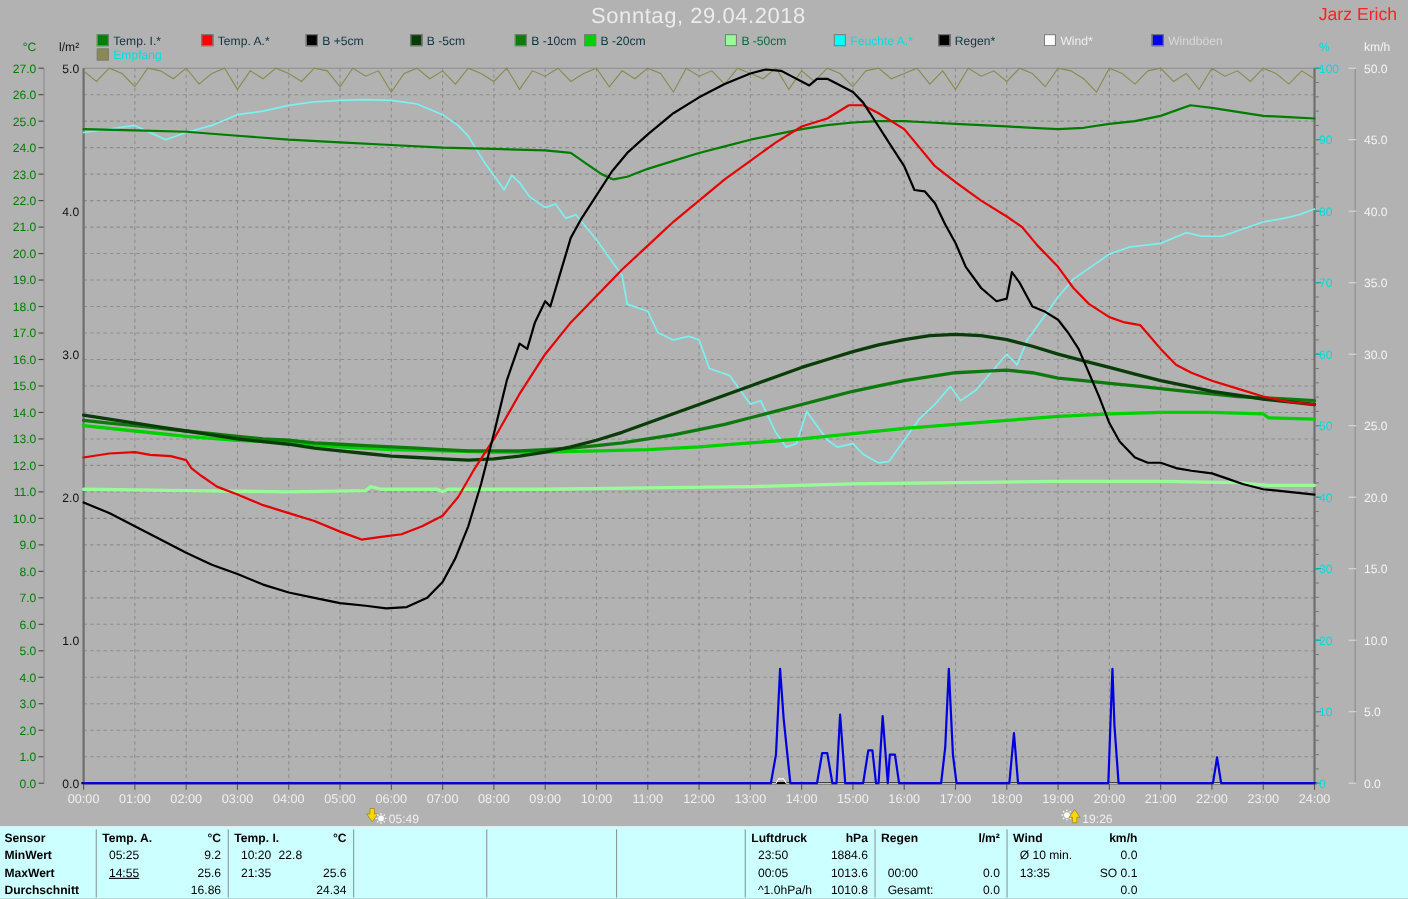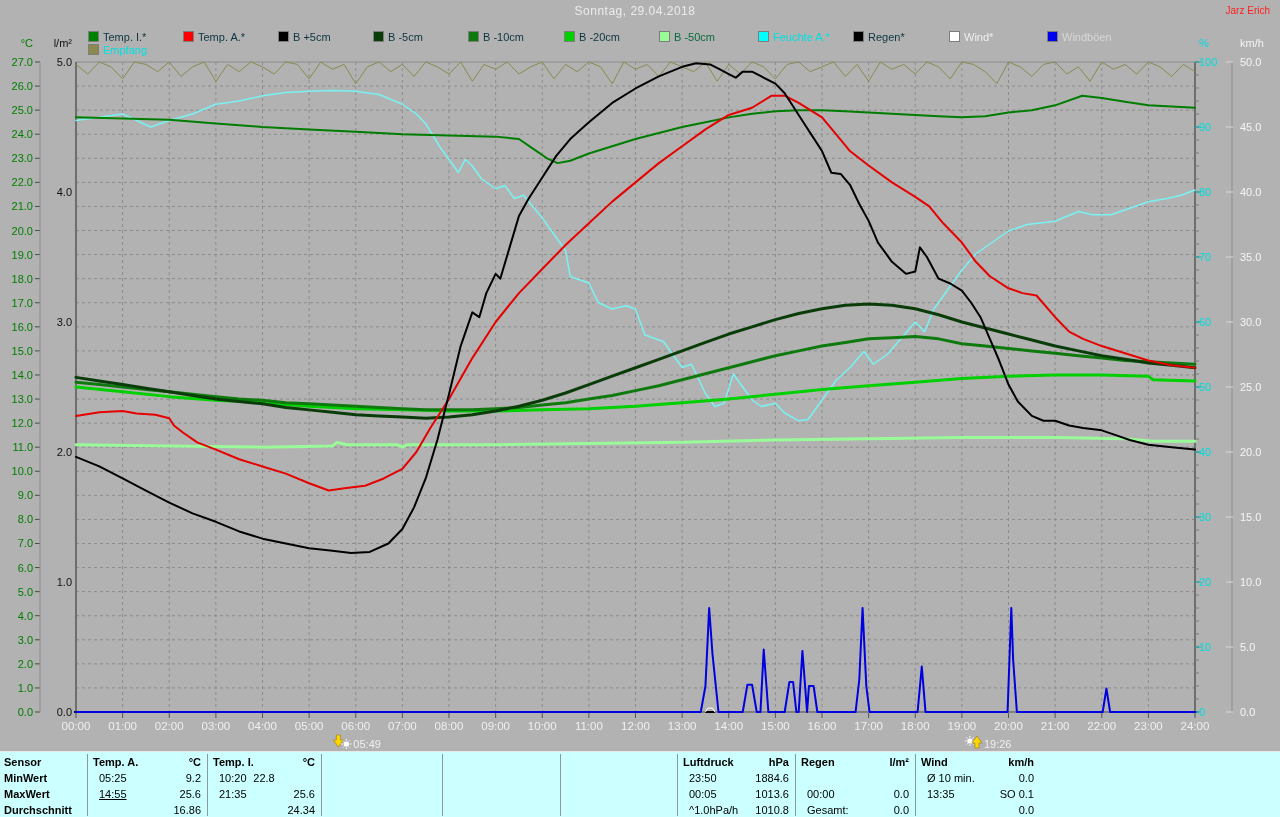--- a/index.html
+++ b/index.html
@@ -1,20 +1,20 @@
 <!DOCTYPE html>
 <html><head>
 <meta charset="utf-8">
 <style>
   html,body{margin:0;padding:0;background:#9a9a9a;}
   .screen{position:relative;width:1280px;height:817px;background:#b2b2b2;overflow:hidden;
           font-family:"Liberation Sans",sans-serif;}
   .title{position:absolute;top:4px;left:0;width:1270px;text-align:center;
-         font-size:12px;color:#ececec;letter-spacing:.5px;}
-  .author{position:absolute;top:5px;right:10px;font-size:10px;color:#ff2020;}
+         font-size:20px;color:#ececec;letter-spacing:.5px;}
+  .author{position:absolute;top:5px;right:10px;font-size:16px;color:#ff2020;}
   .unit{position:absolute;font-size:11px;}
   .unit-c{top:37px;left:0;width:33px;text-align:right;color:#007d00;}
   .unit-l{top:37px;left:36px;width:36px;text-align:right;color:#111;}
   .unit-p{top:37px;left:1199px;color:#00dcdc;}
   .unit-k{top:37px;left:1240px;color:#f5f5f5;}
   #legend .leg-item{position:absolute;height:11px;font-size:11px;white-space:nowrap;}
   #legend .leg-sq{display:inline-block;width:9px;height:9px;margin-right:4px;
                   border:1px solid #7d7d7d;vertical-align:-1px;}
   #chart{position:absolute;left:0;top:0;}
   #chart text{font-family:"Liberation Sans",sans-serif;}
@@ -29,21 +29,21 @@
 
 <div class="screen">
   <div class="title">Sonntag, 29.04.2018</div>
   <div class="author">Jarz Erich</div>
   <div id="legend">
       <div class="leg-item" style="left: 88px; top: 31px;"><span class="leg-sq" style="background: rgb(0, 128, 0);"></span><span style="color: rgb(13, 52, 64);">Temp. I.*</span></div>
       <div class="leg-item" style="left: 183px; top: 31px;"><span class="leg-sq" style="background: rgb(255, 0, 0);"></span><span style="color: rgb(13, 52, 64);">Temp. A.*</span></div>
       <div class="leg-item" style="left: 278px; top: 31px;"><span class="leg-sq" style="background: rgb(0, 0, 0);"></span><span style="color: rgb(13, 52, 64);">B +5cm</span></div>
       <div class="leg-item" style="left: 373px; top: 31px;"><span class="leg-sq" style="background: rgb(10, 60, 10);"></span><span style="color: rgb(13, 52, 64);">B -5cm</span></div>
       <div class="leg-item" style="left: 468px; top: 31px;"><span class="leg-sq" style="background: rgb(14, 122, 14);"></span><span style="color: rgb(13, 52, 64);">B -10cm</span></div>
-      <div class="leg-item" style="left: 564px; top: 31px;"><span class="leg-sq" style="background: rgb(0, 208, 0);"></span><span style="color: rgb(13, 52, 64);">B -20cm</span></div>
+      <div class="leg-item" style="left: 531px; top: 31px;"><span class="leg-sq" style="background: rgb(0, 208, 0);"></span><span style="color: rgb(13, 52, 64);">B -20cm</span></div>
       <div class="leg-item" style="left: 659px; top: 31px;"><span class="leg-sq" style="background: rgb(152, 251, 152);"></span><span style="color: rgb(8, 106, 60);">B -50cm</span></div>
       <div class="leg-item" style="left: 758px; top: 31px;"><span class="leg-sq" style="background: rgb(0, 255, 255);"></span><span style="color: rgb(0, 224, 224);">Feuchte A.*</span></div>
       <div class="leg-item" style="left: 853px; top: 31px;"><span class="leg-sq" style="background: rgb(0, 0, 0);"></span><span style="color: rgb(13, 52, 64);">Regen*</span></div>
       <div class="leg-item" style="left: 949px; top: 31px;"><span class="leg-sq" style="background: rgb(255, 255, 255);"></span><span style="color: rgb(239, 239, 239);">Wind*</span></div>
       <div class="leg-item" style="left: 1047px; top: 31px;"><span class="leg-sq" style="background: rgb(0, 0, 238);"></span><span style="color: rgb(216, 216, 216);">Windböen</span></div>
       <div class="leg-item" style="left: 88px; top: 44px;"><span class="leg-sq" style="background: rgb(138, 138, 80);"></span><span style="color: rgb(0, 224, 224);">Empfang</span></div>
     </div>
   <div class="unit unit-c">°C</div>
   <div class="unit unit-l">l/m²</div>
   <div class="unit unit-p">%</div>

